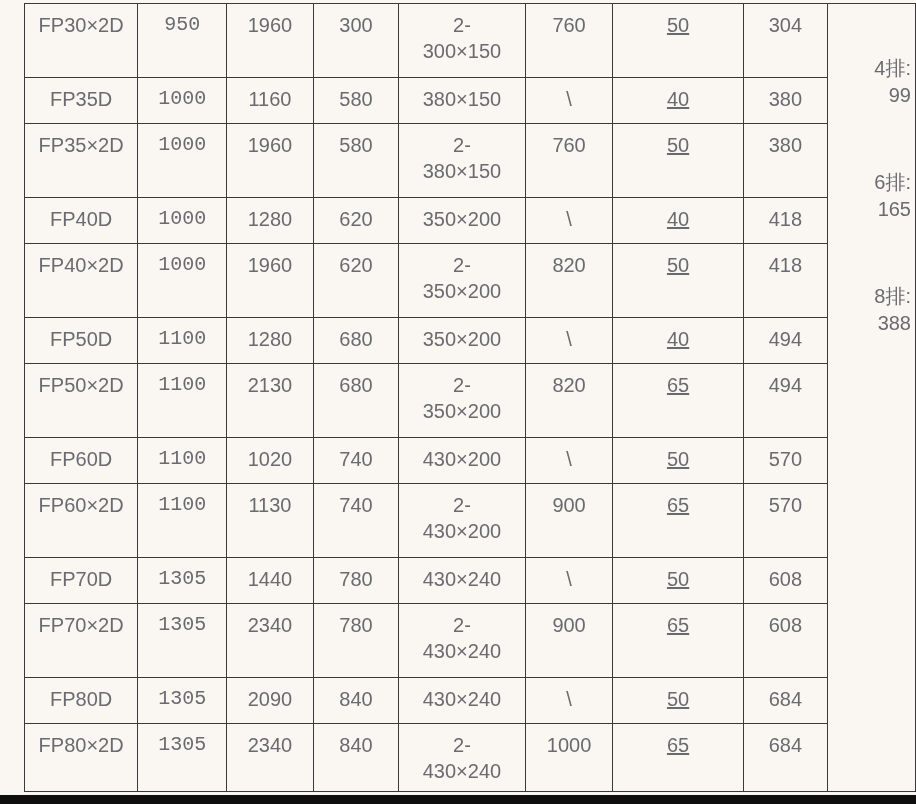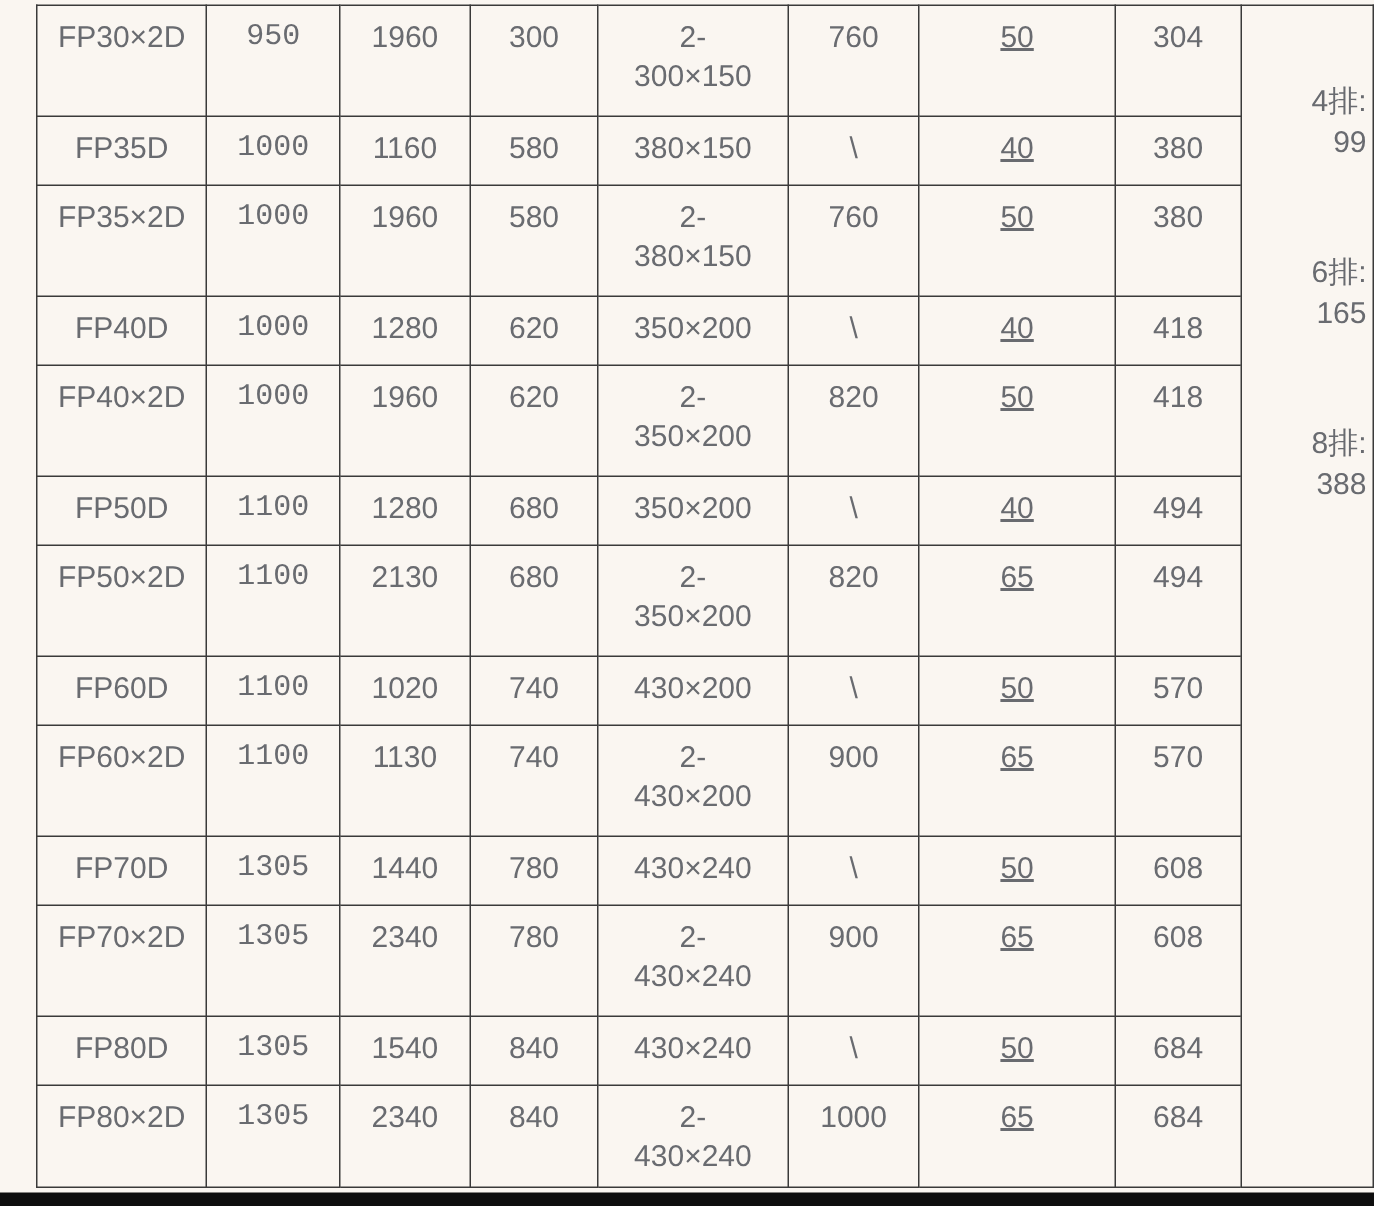--- a/index.html
+++ b/index.html
@@ -199,21 +199,21 @@
       <td class="c4">780</td>
       <td>2-
 430×240</td>
       <td>900</td>
       <td class="c7">65</td>
       <td>608</td>
     </tr>
     <tr class="short">
       <td>FP80D</td>
       <td class="c2">1305</td>
-      <td class="c3">1540</td>
+      <td class="c3">2090</td>
       <td class="c4">840</td>
       <td>430×240</td>
       <td>\</td>
       <td class="c7">50</td>
       <td>684</td>
     </tr>
     <tr class="tall-last">
       <td>FP80×2D</td>
       <td class="c2">1305</td>
       <td class="c3">2340</td>

